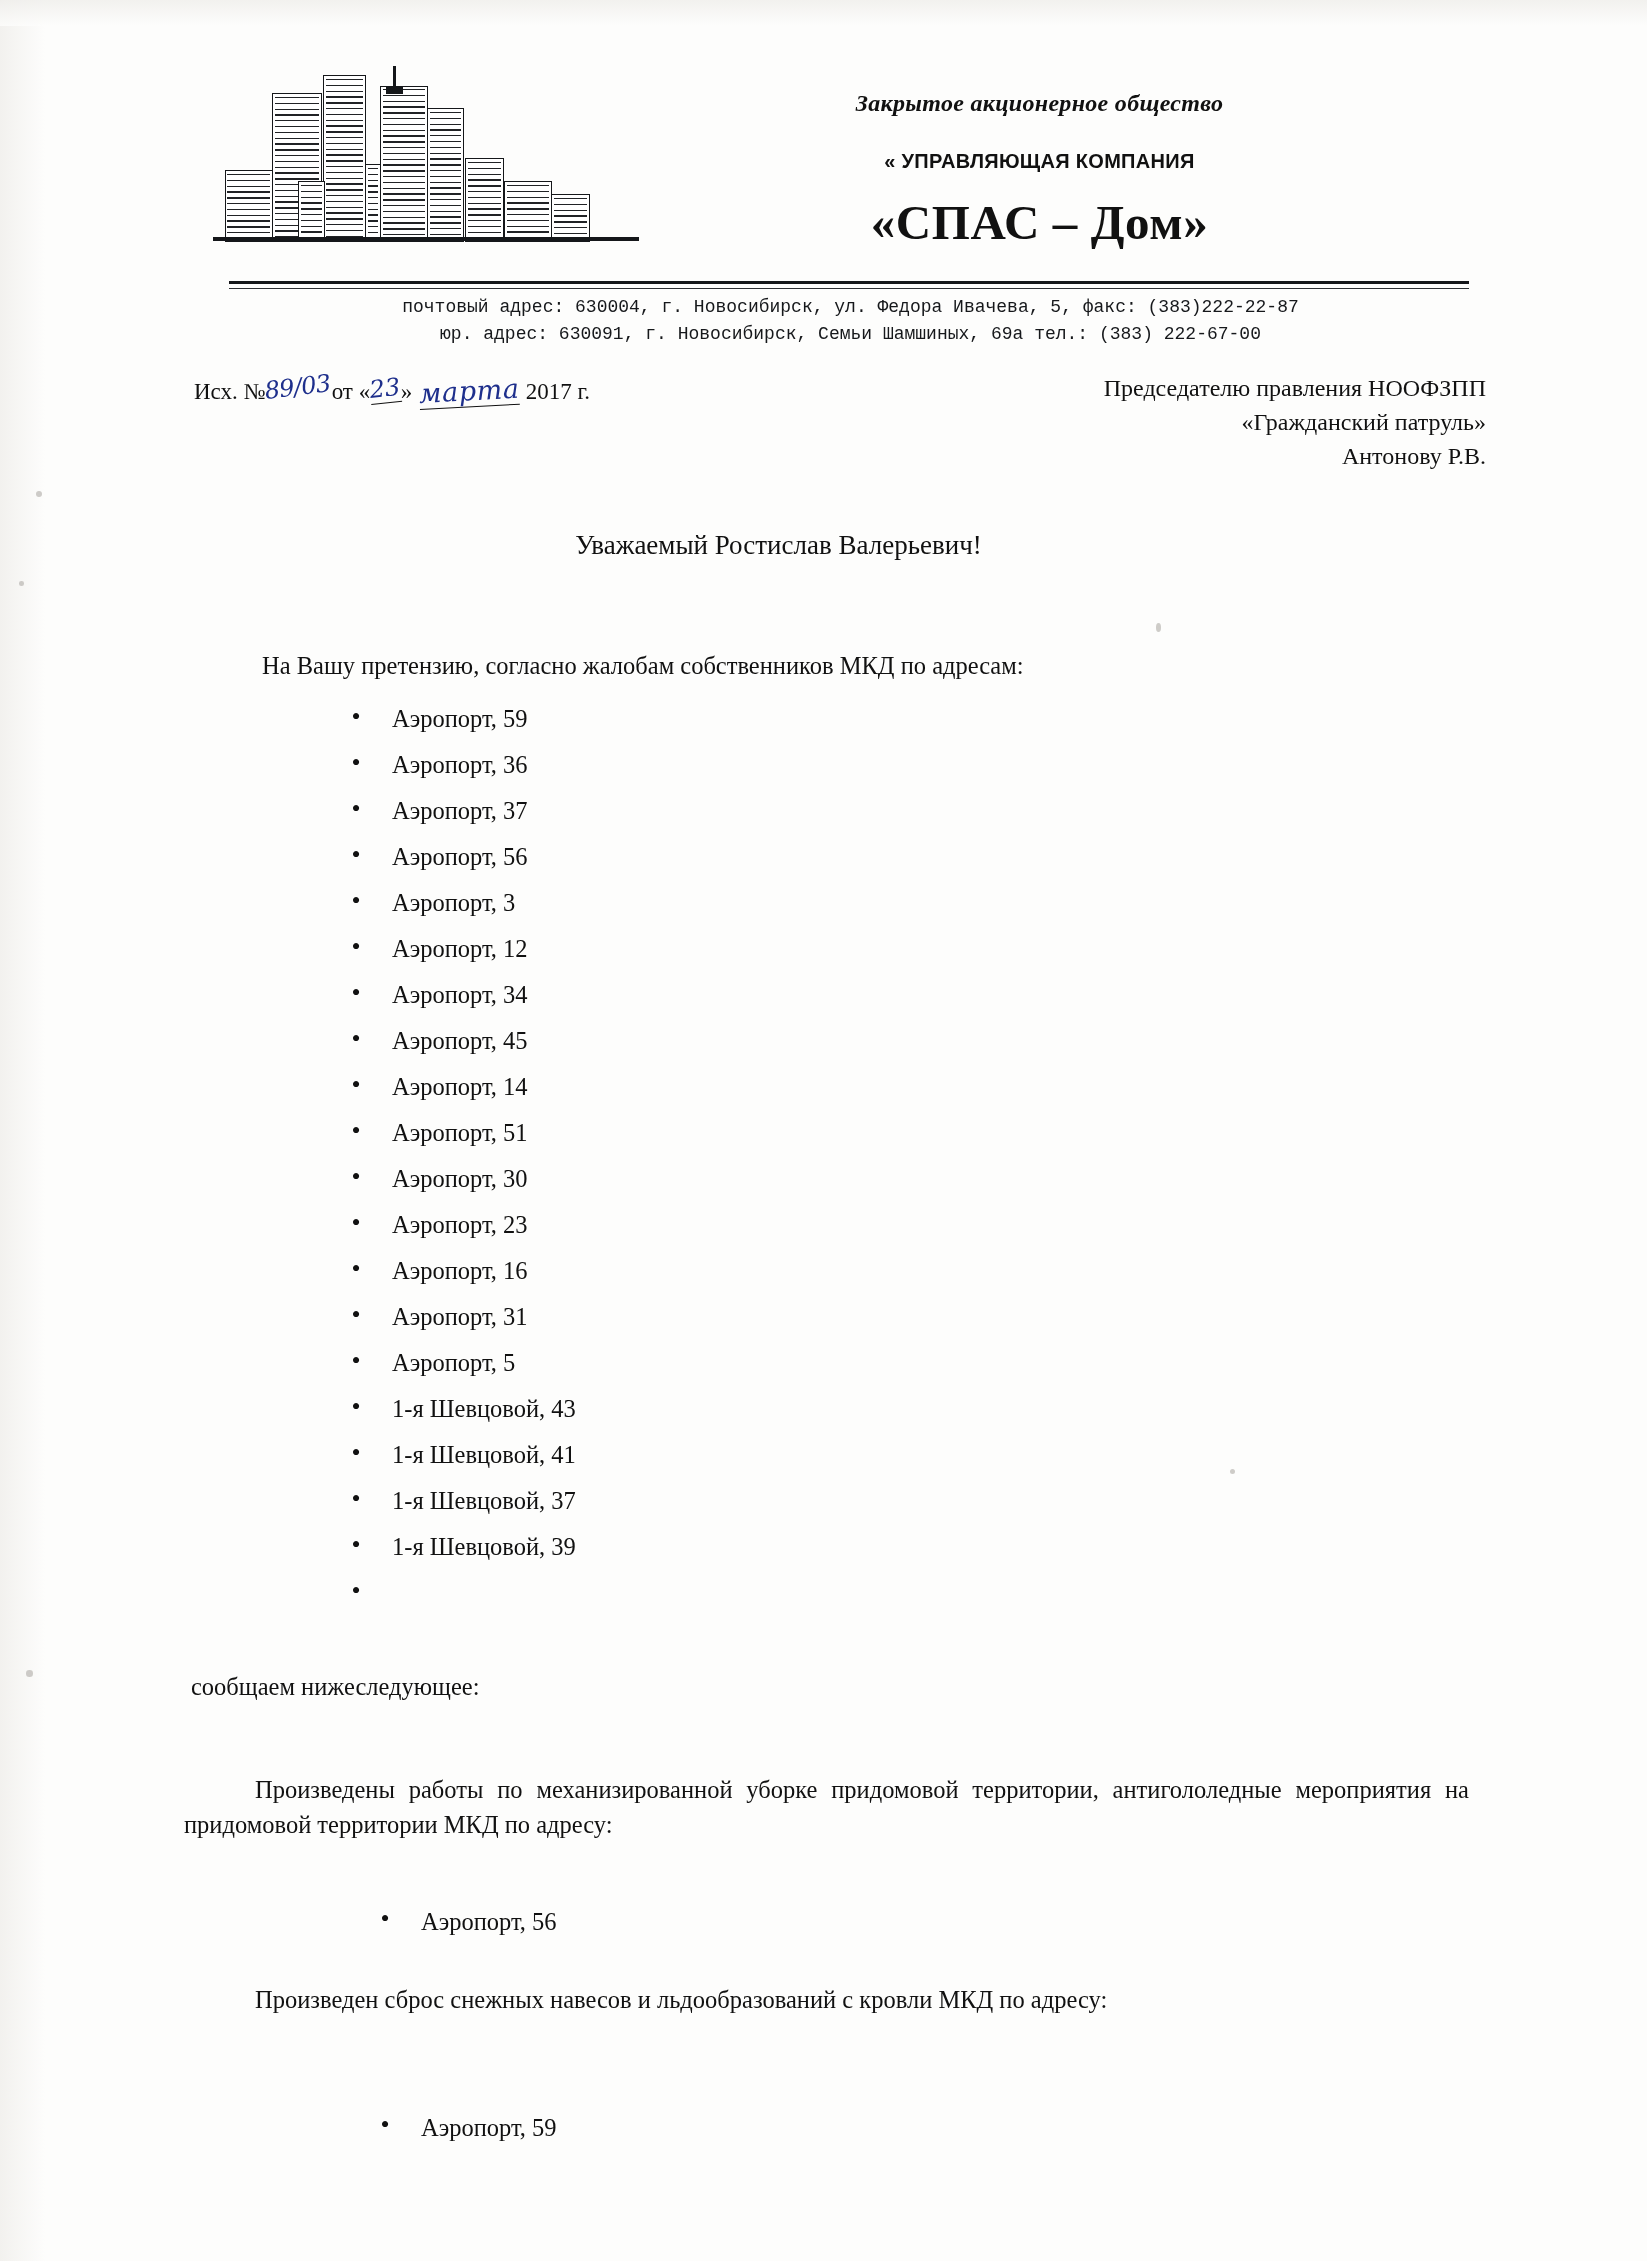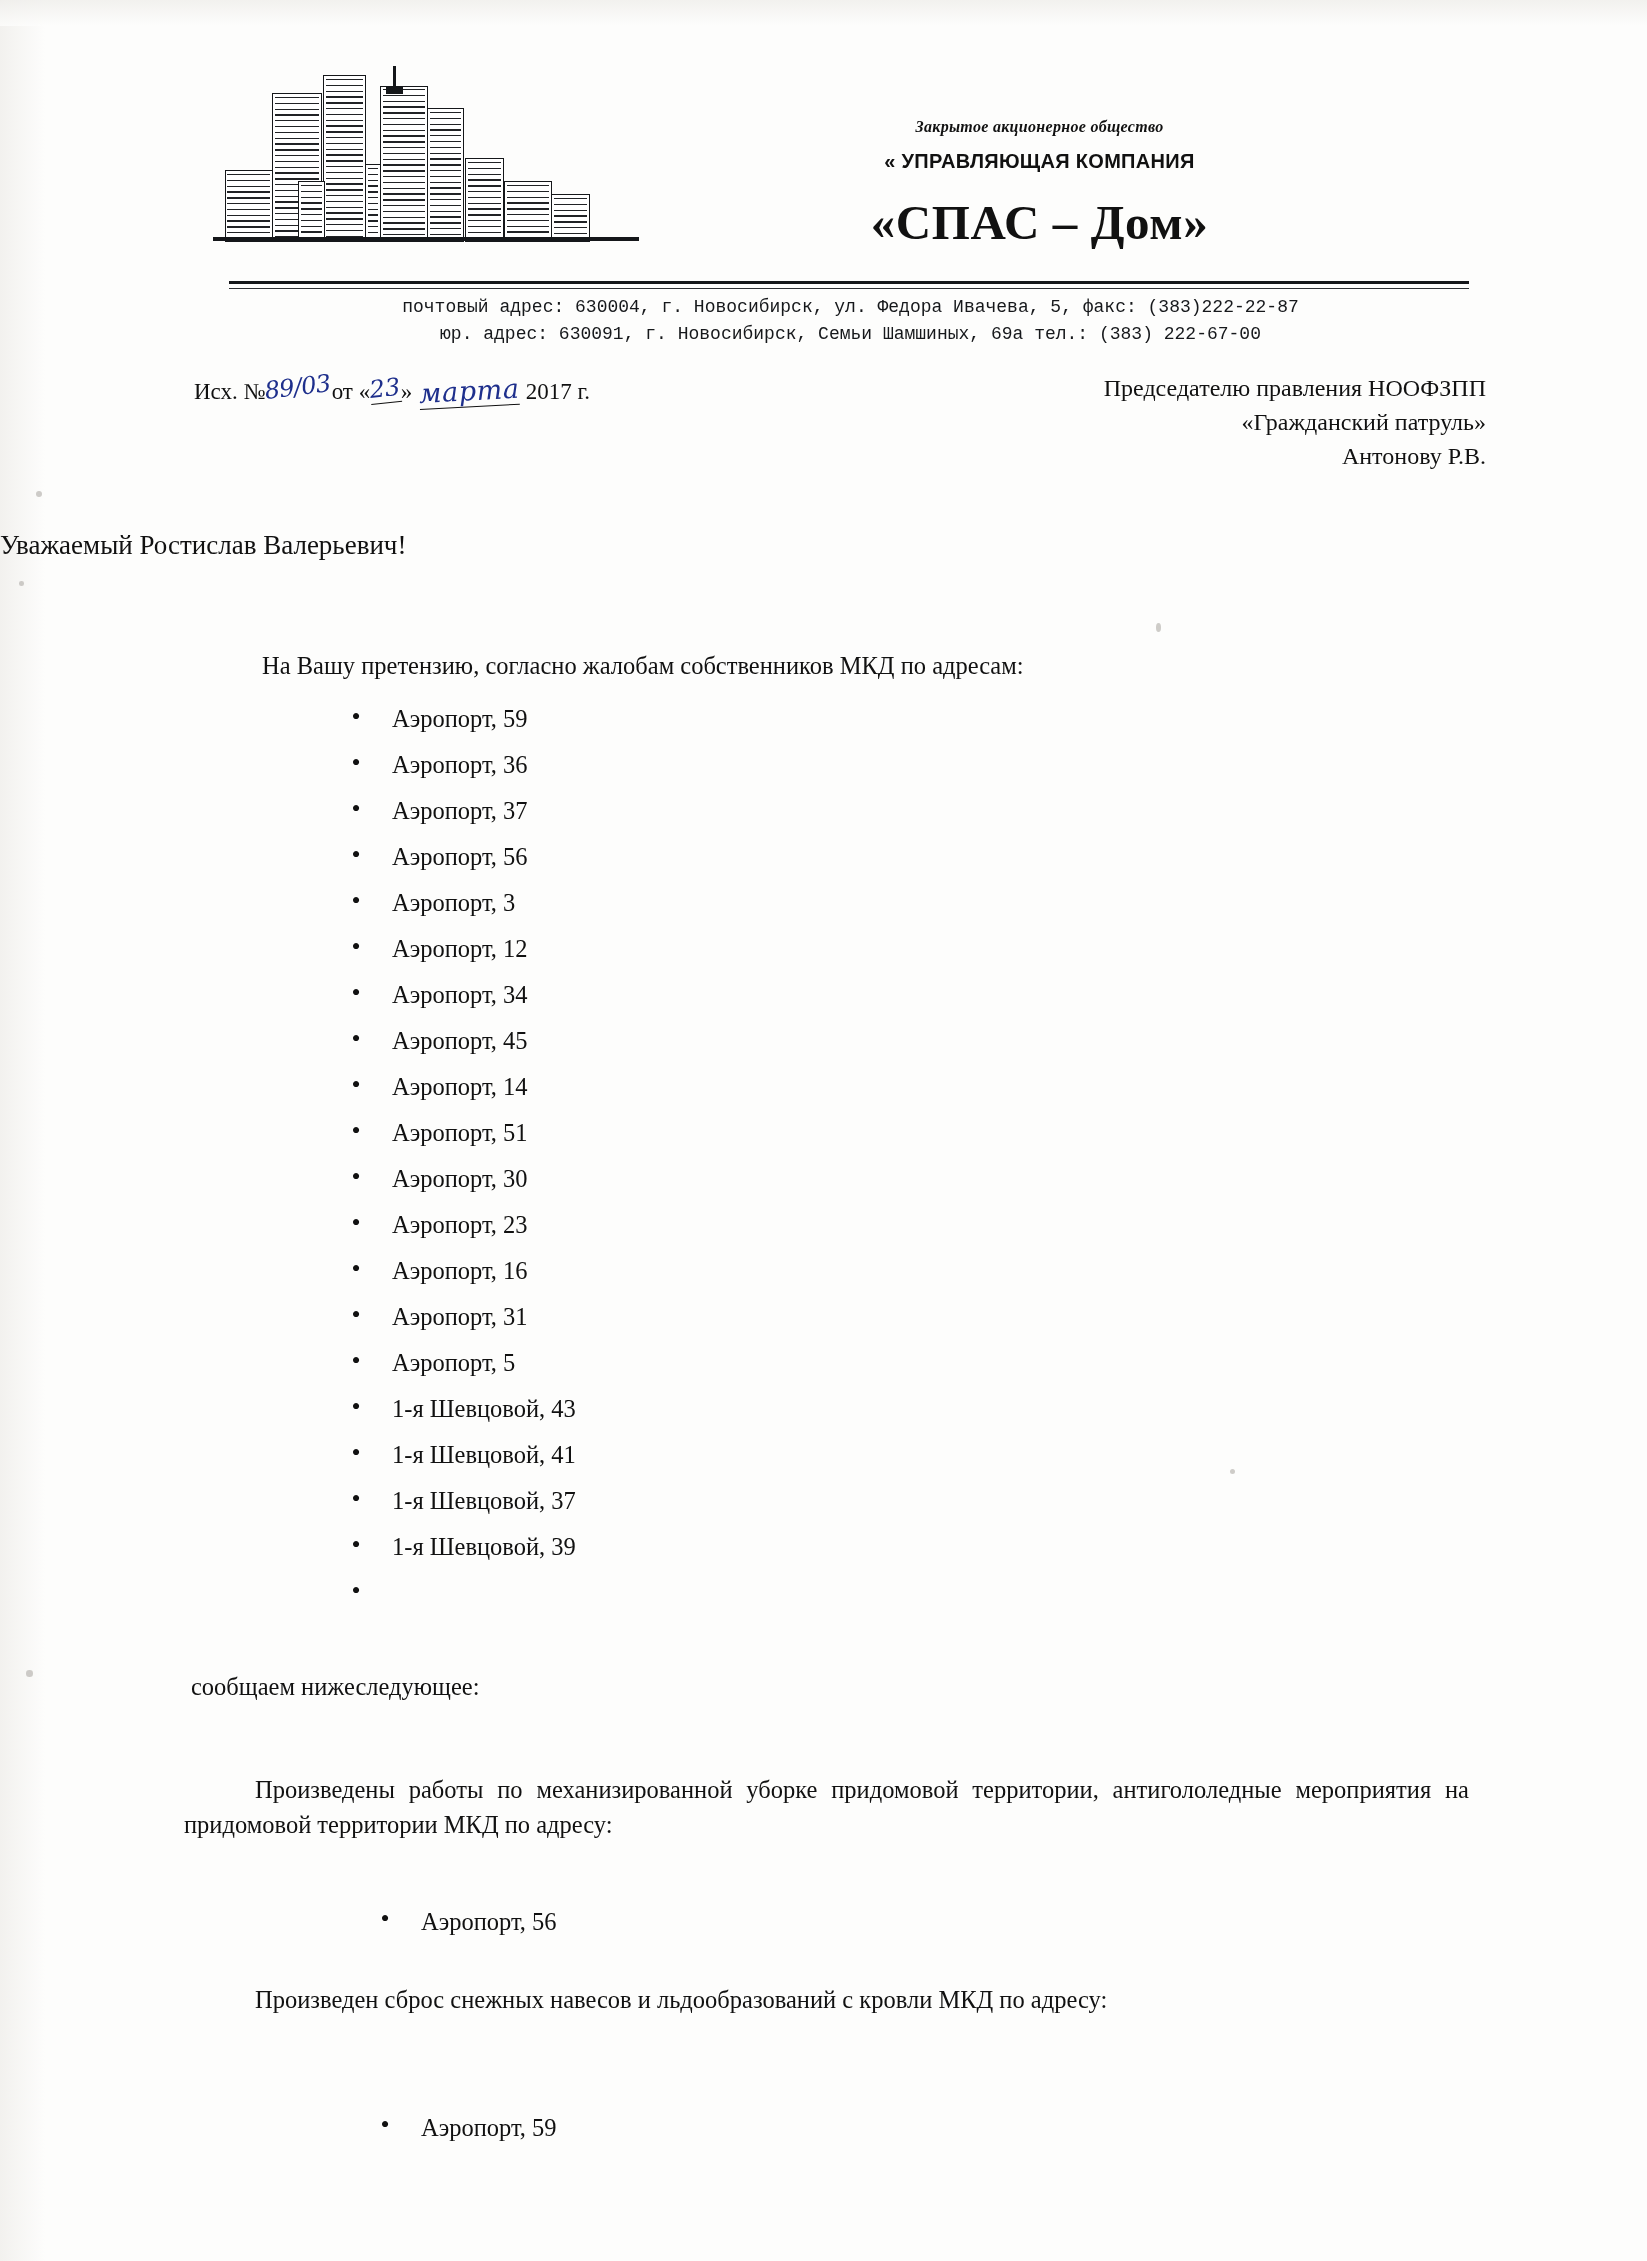--- a/index.html
+++ b/index.html
@@ -53,23 +53,23 @@
   .org-block {
     flex: 1 1 auto;
     text-align: center;
     padding-bottom: 6.5px;
     padding-right: 26px;
   }
   .org-line1 {
     font-family: "Liberation Serif", serif;
     font-style: italic;
     font-weight: bold;
-    font-size: 16px;
+    font-size: 24px;
     letter-spacing: 0.3px;
-    margin-bottom: 14px;
+    margin-bottom: 33px;
   }
   .org-line2 {
     font-family: "Liberation Sans", sans-serif;
     font-weight: bold;
     font-size: 20px;
     letter-spacing: 0.3px;
     margin-bottom: 24px;
   }
   .org-line3 {
     font-family: "Liberation Serif", serif;
@@ -152,20 +152,21 @@
     text-align: right;
     font-size: 24px;
     line-height: 1.42;
     white-space: nowrap;
   }
   .salutation {
     position: absolute;
     left: 0;
     right: 0;
     top: 530px;
+    text-align: center;
     font-size: 27px;
     font-weight: normal;
     padding-right: 90px;
   }
   .intro {
     position: absolute;
     left: 262px;
     top: 652px;
     font-size: 24.5px;
   }

